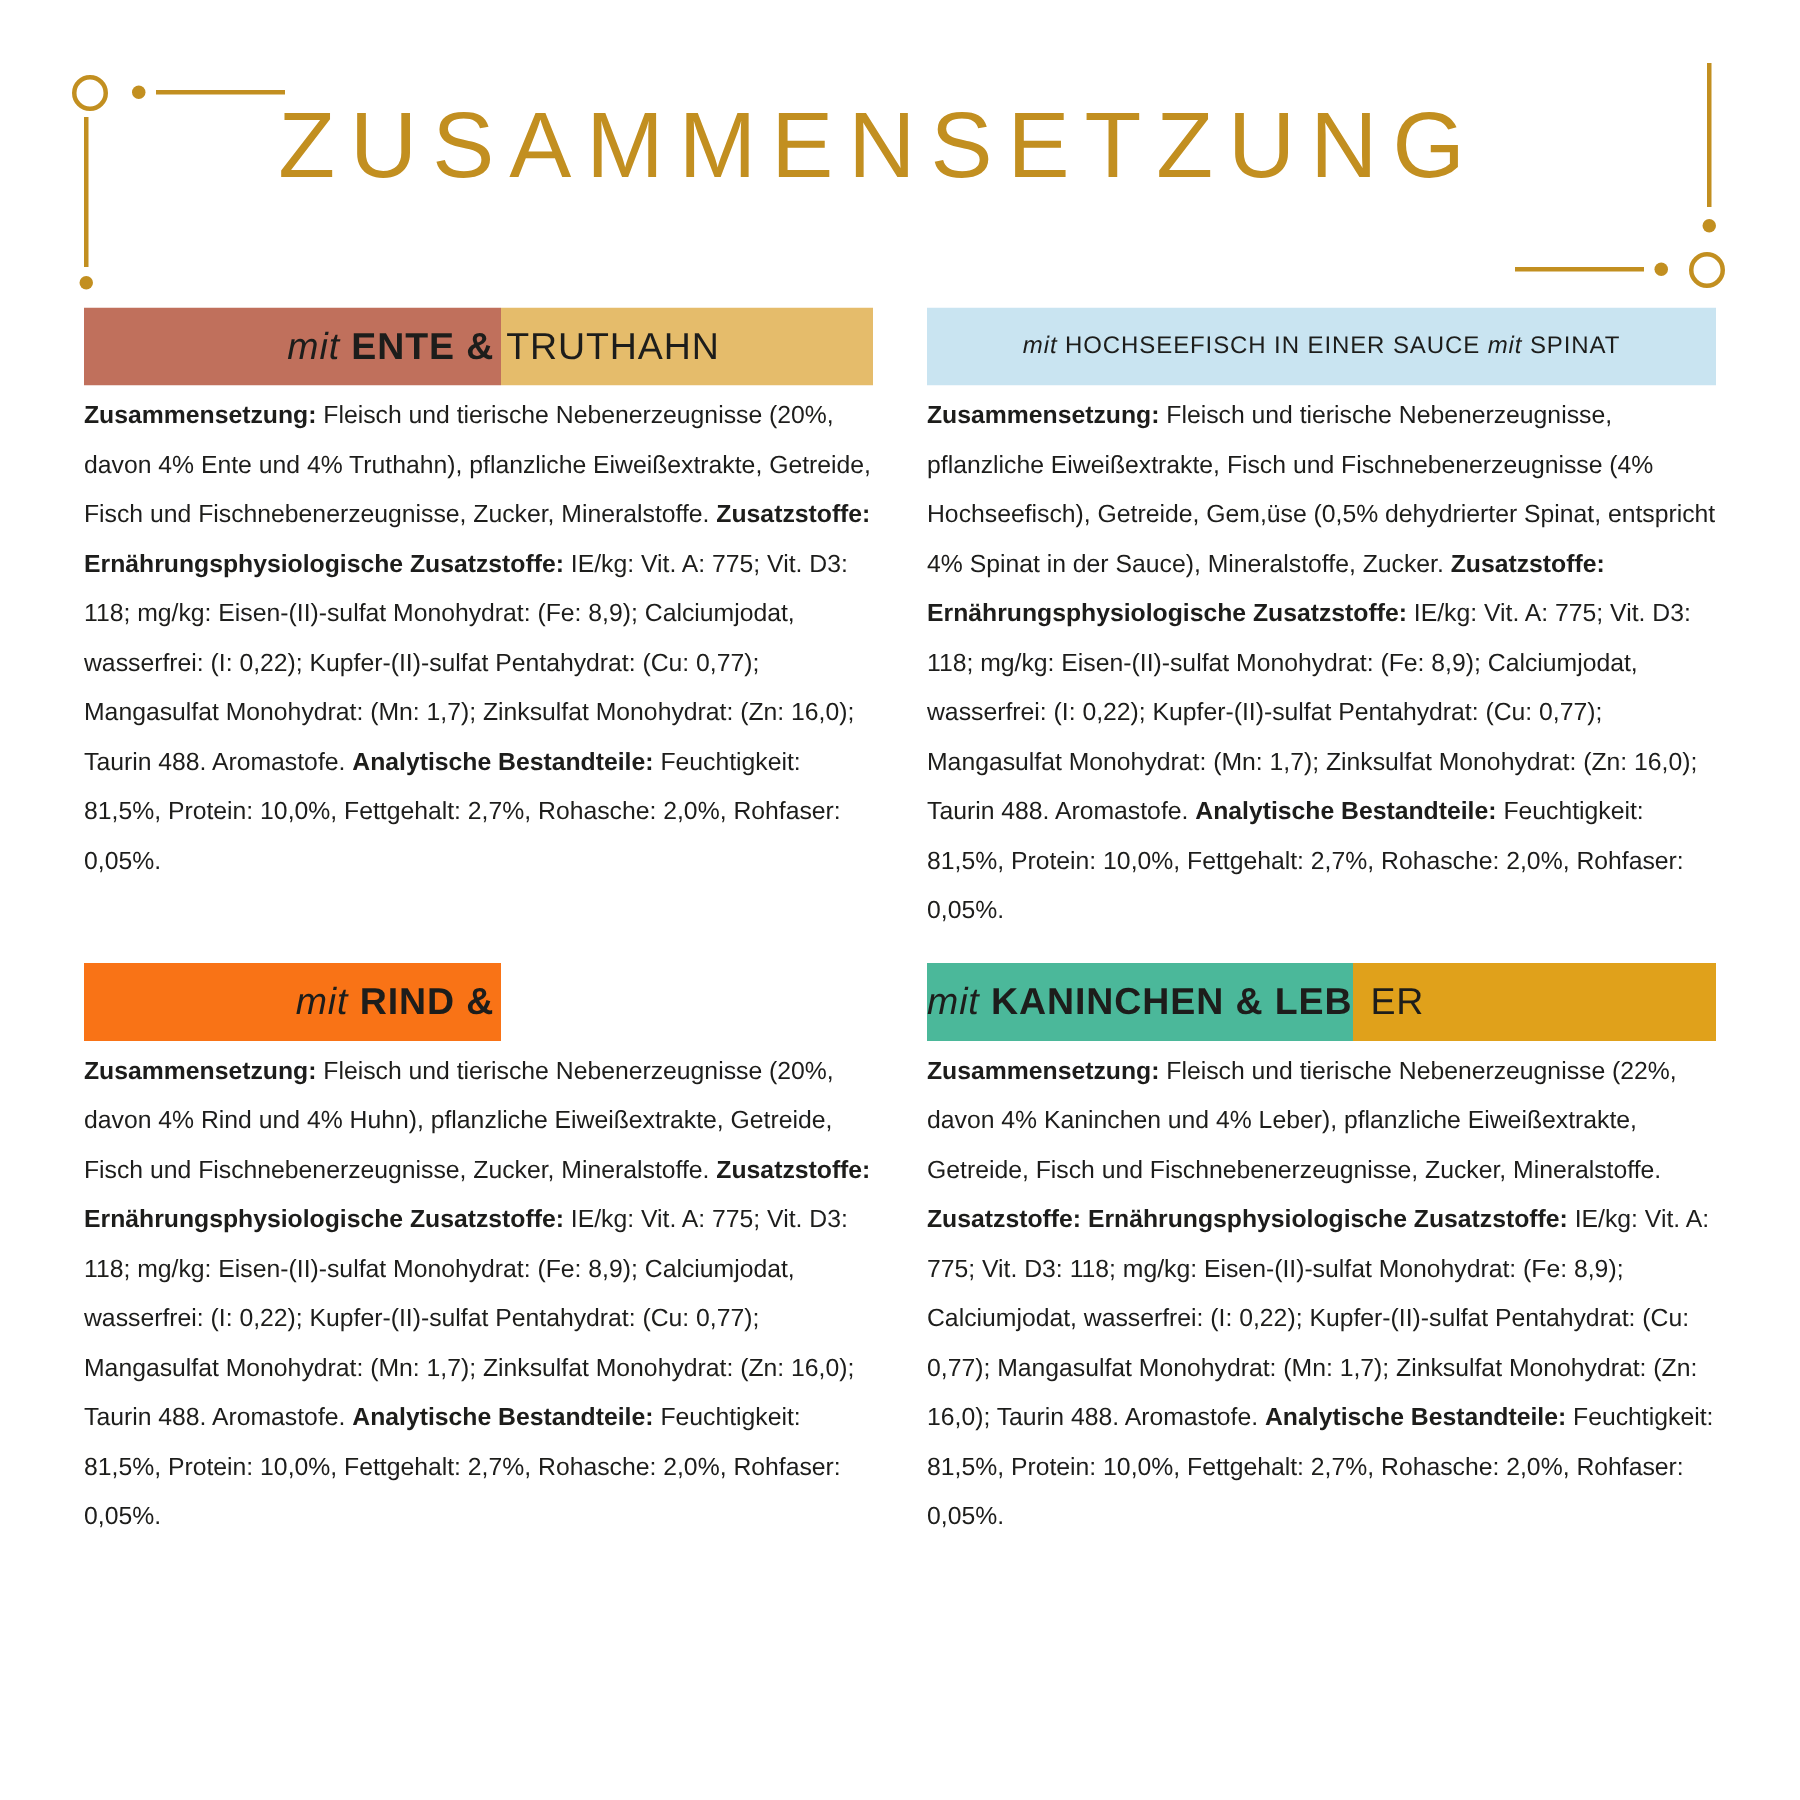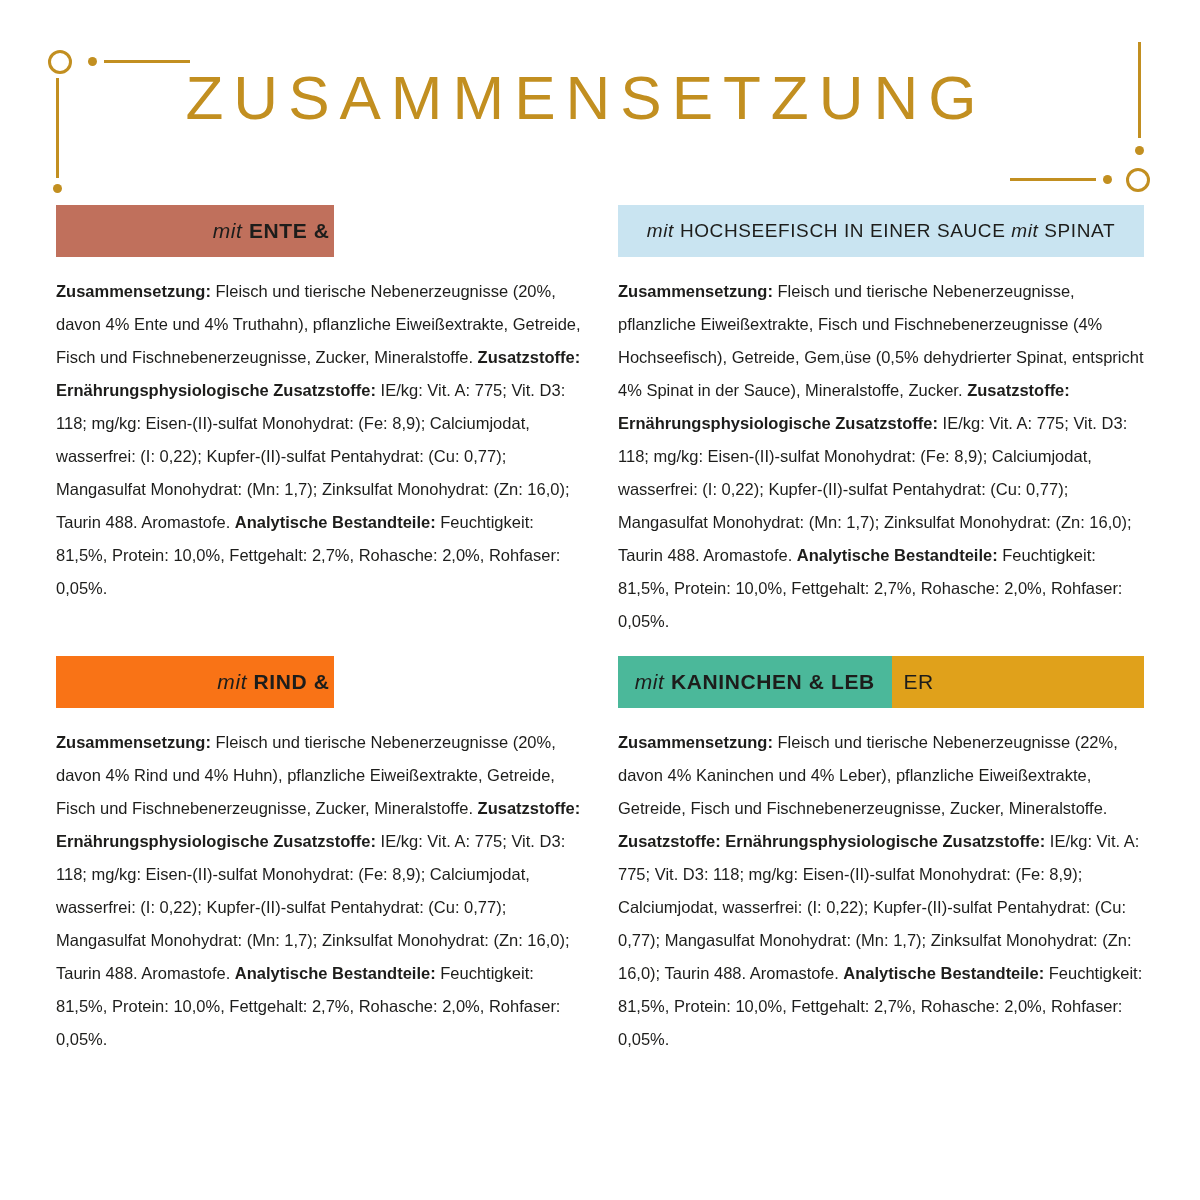--- a/index.html
+++ b/index.html
@@ -99,36 +99,36 @@
     align-items: stretch;
     overflow: hidden;
   }
   .banner-left, .banner-right {
     display: flex;
     align-items: center;
   }
   .banner-left { justify-content: flex-end; padding-right: 4px; }
   .banner-right { justify-content: flex-start; padding-left: 4px; flex: 1; }
   .banner-text {
-    font-size: 21px;
+    font-size: 25px;
     letter-spacing: 0.6px;
     white-space: nowrap;
     color: #1d1d1b;
   }
   .banner-text .it {
     font-style: italic;
     font-weight: 400;
   }
   .banner-text .bold {
     font-weight: 700;
   }
-  .banner.small .banner-text { font-size: 19px; }
+  .banner.small .banner-text { font-size: 16px; }
 
   .body-text {
-    margin-top: 18px;
+    margin-top: 4px;
     font-size: 16.5px;
     line-height: 2.0;
     color: #1d1d1b;
     text-align: left;
   }
   .body-text b { font-weight: 700; }
 </style>
 </head>
 <body>
 
@@ -153,20 +153,23 @@
   <div class="grid">
 
     <div class="product">
       <div class="banner">
         <div class="banner-left" id="b0l" style="background: rgb(192, 112, 92); flex: 0 0 52%;">
           <div class="banner-text">
             <span class="it">mit</span>
             <span class="bold">ENTE &amp;</span>
           </div>
         </div>
+        <div class="banner-right" id="b0r" style="background: rgb(229, 188, 107);">
+          <div class="banner-text bold">TRUTHAHN</div>
+        </div>
       </div>
       <div class="body-text">
         <b>Zusammensetzung:</b><span> Fleisch und tierische Nebenerzeugnisse (20%, davon 4% Ente und 4% Truthahn), pflanzliche Eiweißextrakte, Getreide, Fisch und Fischnebenerzeugnisse, Zucker, Mineralstoffe. </span><b>Zusatzstoffe:</b><b> Ernährungsphysiologische Zusatzstoffe:</b><span> IE/kg: Vit. A: 775; Vit. D3: 118; mg/kg: Eisen-(II)-sulfat Monohydrat: (Fe: 8,9); Calciumjodat, wasserfrei: (I: 0,22); Kupfer-(II)-sulfat Pentahydrat: (Cu: 0,77); Mangasulfat Monohydrat: (Mn: 1,7); Zinksulfat Monohydrat: (Zn: 16,0); Taurin 488. Aromastofe. </span><b>Analytische Bestandteile:</b><span> Feuchtigkeit: 81,5%, Protein: 10,0%, Fettgehalt: 2,7%, Rohasche: 2,0%, Rohfaser: 0,05%.</span>
       </div>
     </div>
 
     <div class="product">
       <div class="banner small">
         <div class="banner-left" id="b1l" style="flex: 1 1 0%; justify-content: center; padding: 0px; background: rgb(201, 228, 241);">
           <div class="banner-text">

